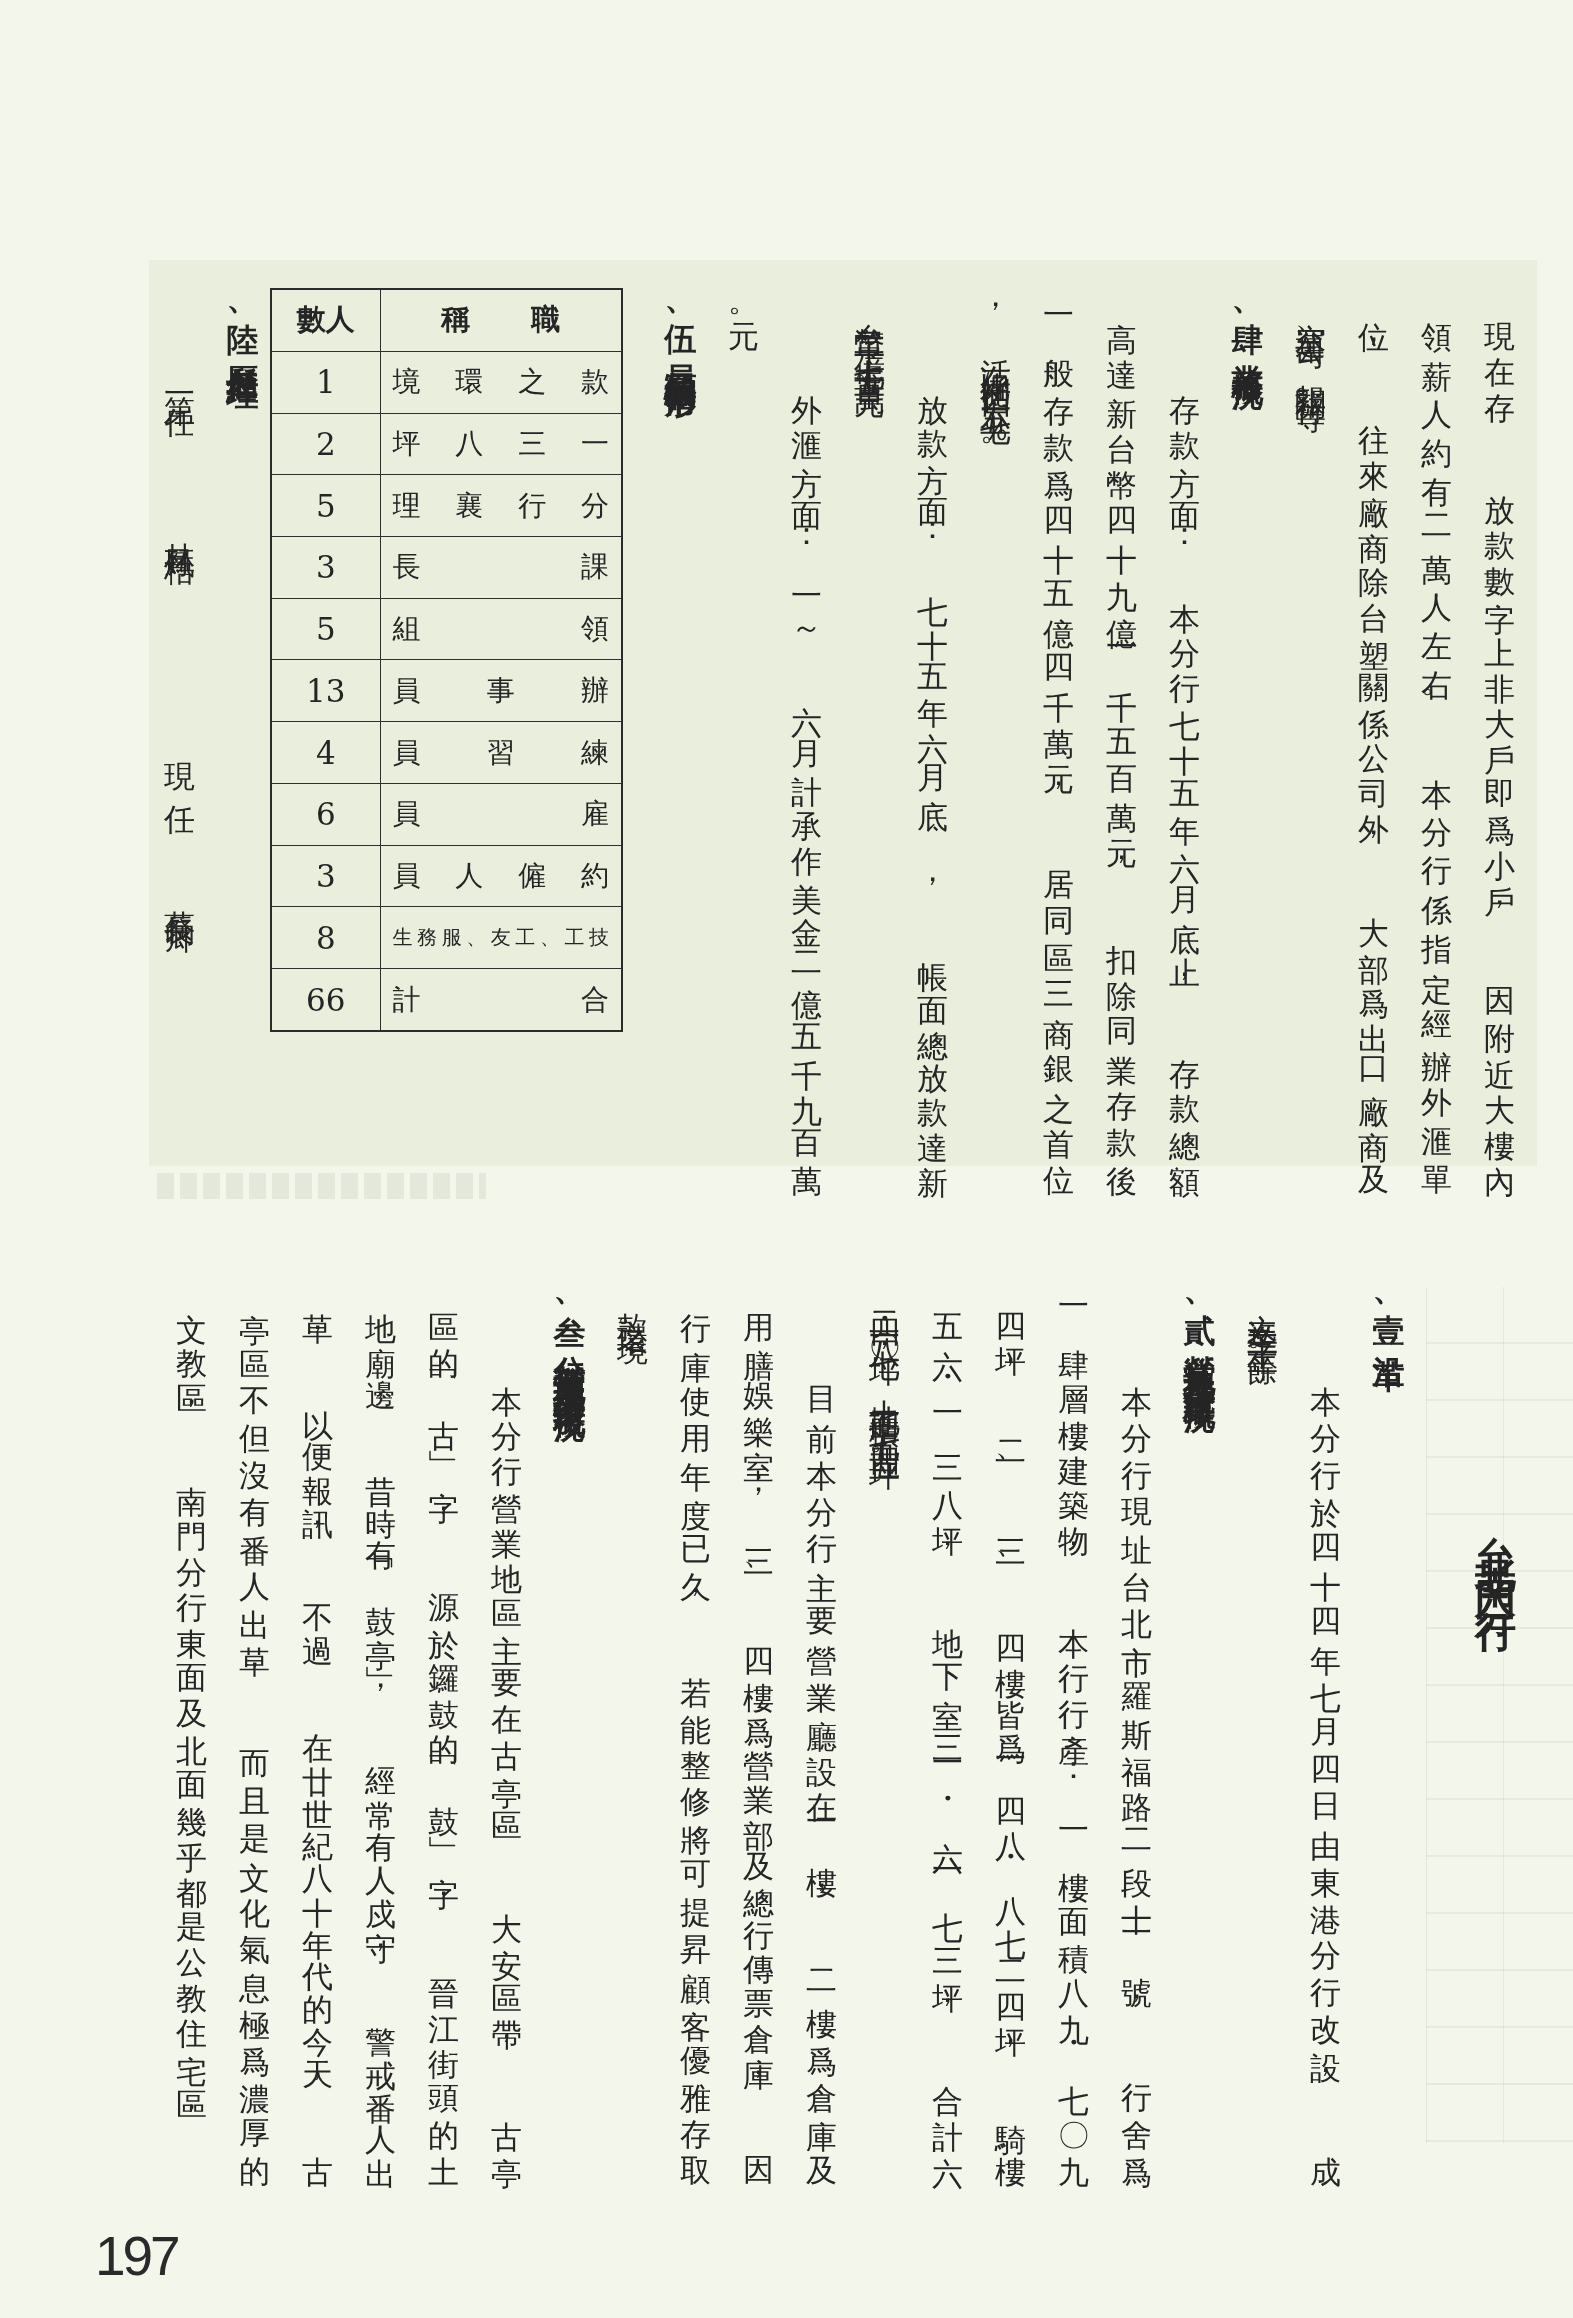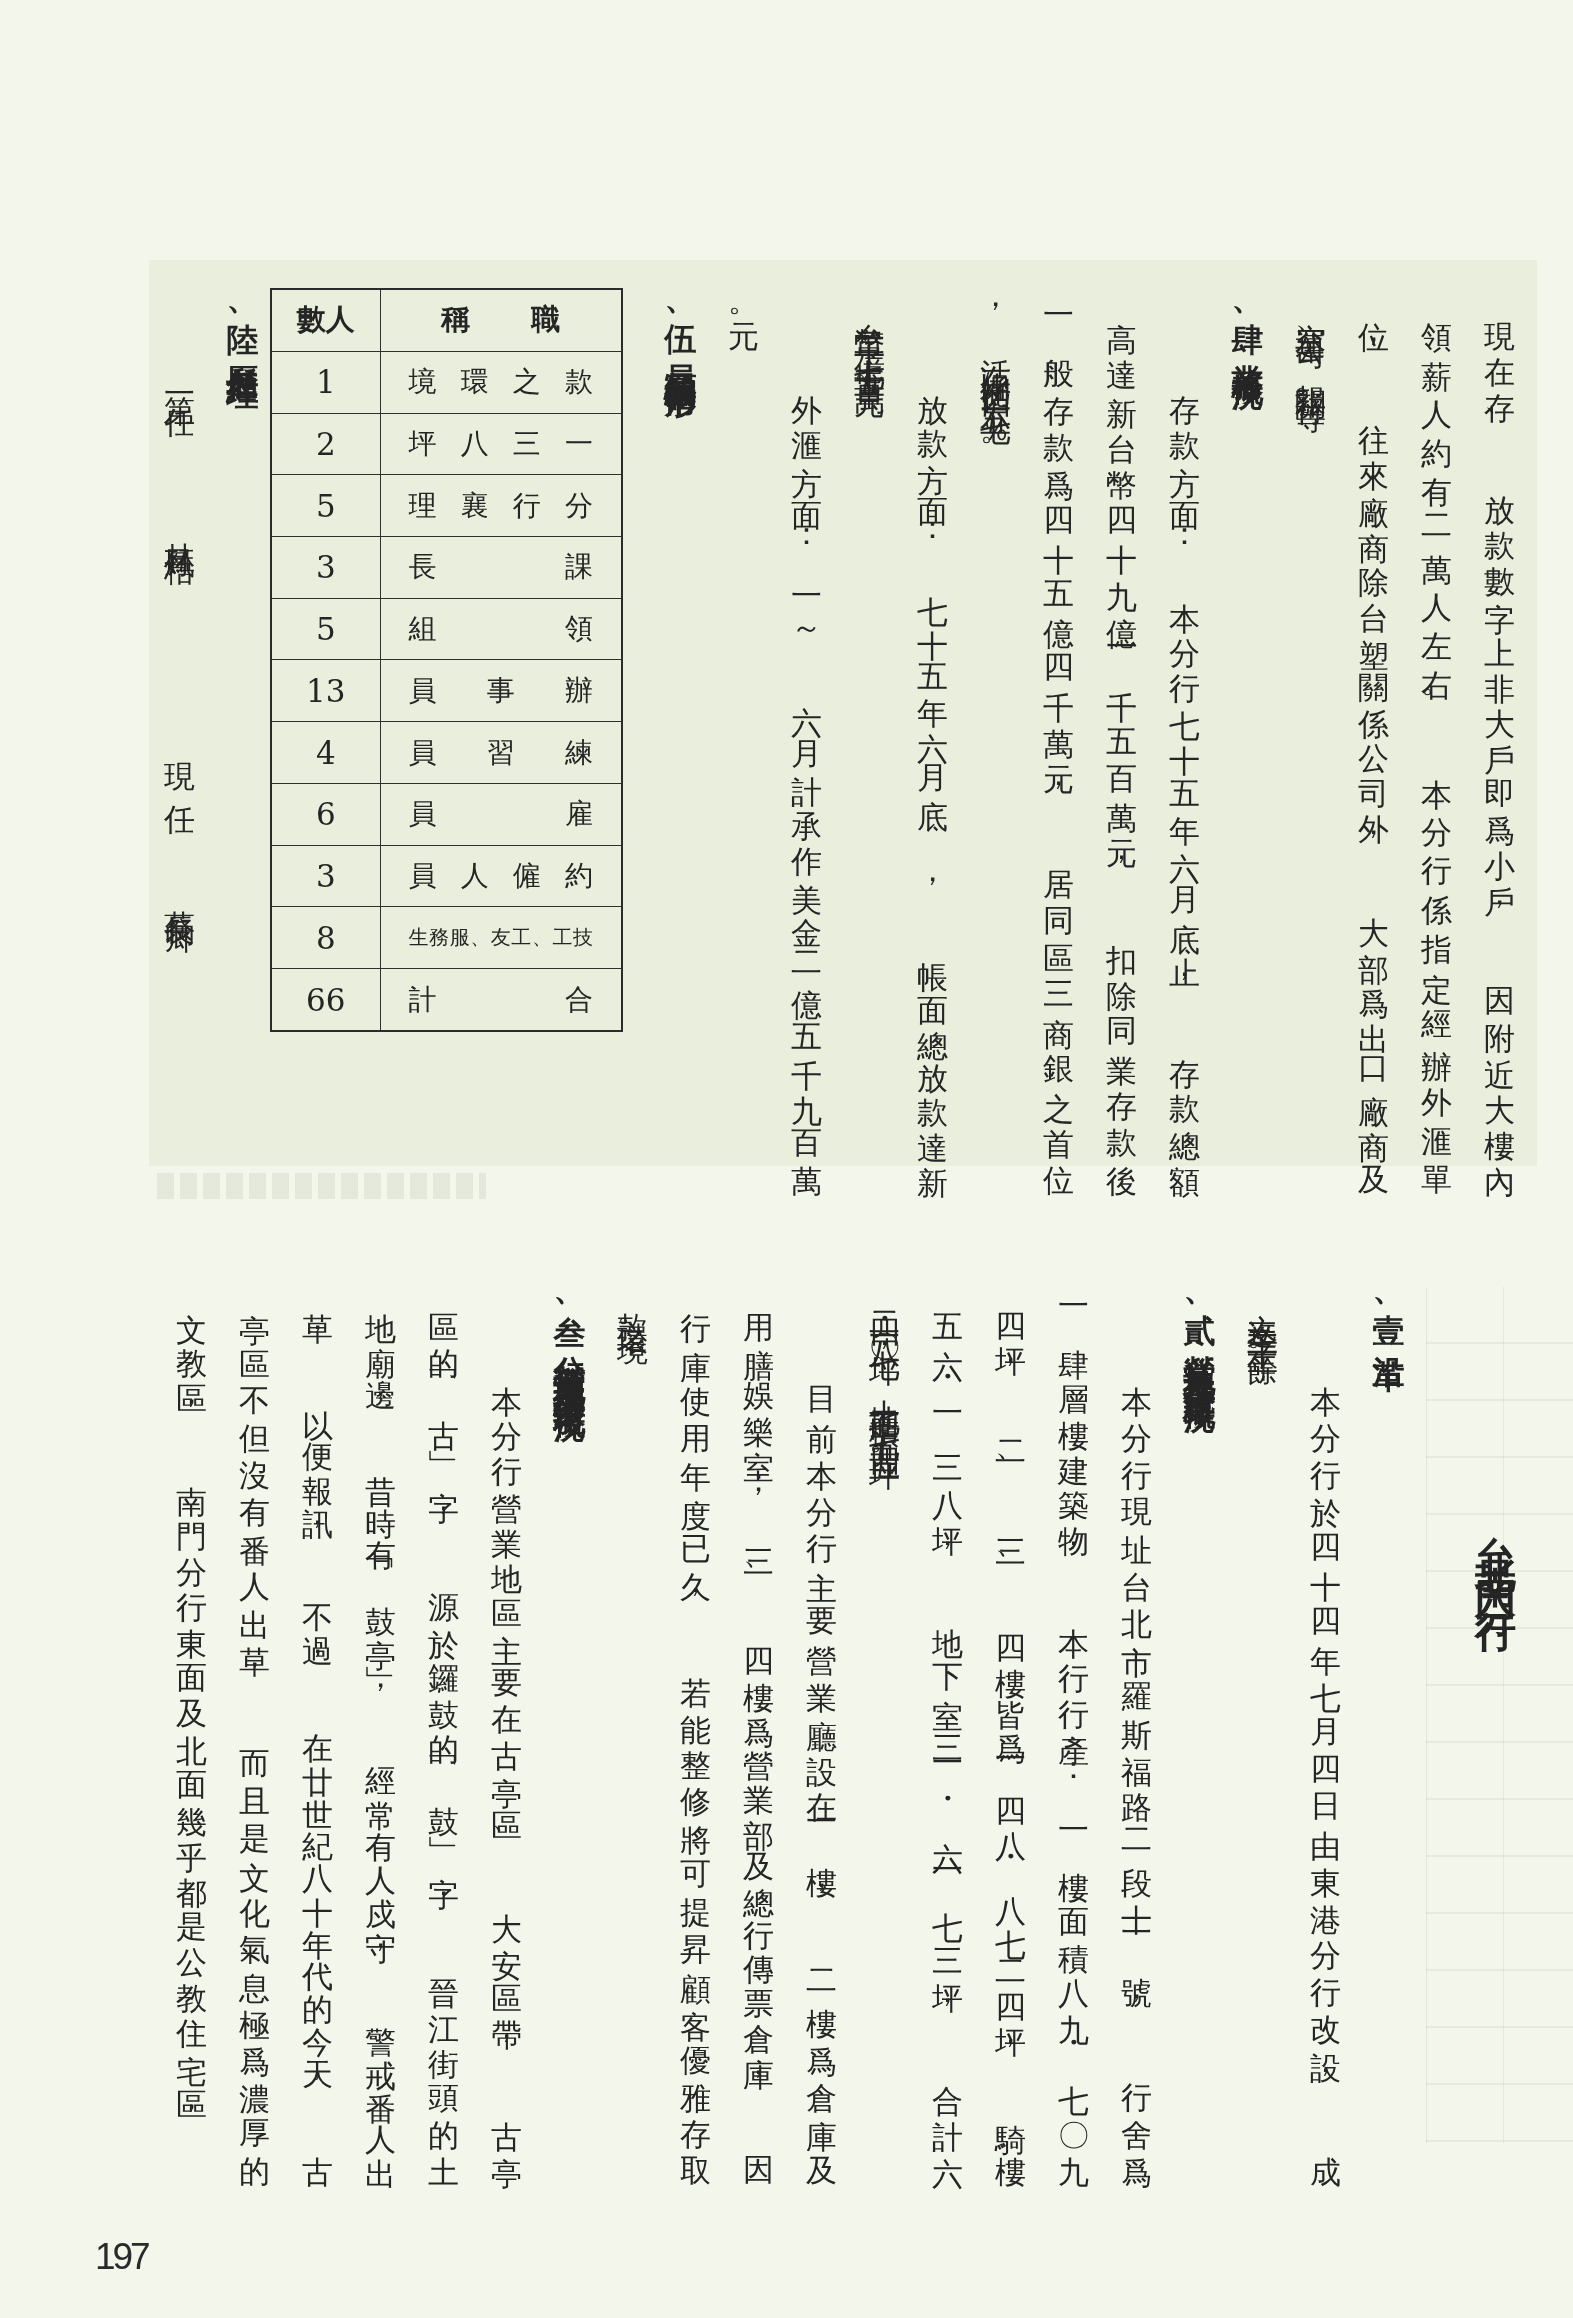--- a/index.html
+++ b/index.html
@@ -20,29 +20,29 @@
 .hd{font-weight:bold;font-size:32px;letter-spacing:4.6px;}
 .tight{letter-spacing:4.6px;}
 .seg{position:absolute;left:0;width:63px;line-height:63px;display:block;}
 .spread{letter-spacing:43px;}
 
 .title{position:absolute;left:1465px;top:1503px;writing-mode:vertical-rl;white-space:nowrap;font-size:41px;font-weight:bold;letter-spacing:15.3px;line-height:61px;width:61px;font-family:"DejaVu Sans",sans-serif;}
 
 .staff-table{position:absolute;left:270px;top:288px;width:353px;height:744px;border-collapse:collapse;table-layout:fixed;border:2.3px solid #2b2b2b;}
 .staff-table td{border:1.1px solid #2f2f2f;padding:0;height:57px;vertical-align:middle;}
 .cnt{text-align:center;font-family:"DejaVu Serif",serif;font-size:31px;}
-.ttl{padding:0 28px !important;font-family:"DejaVu Serif",serif;font-size:28px;}
+.ttl{padding:0 12px !important;font-family:"DejaVu Serif",serif;font-size:28px;}
 .rtl{direction:rtl;unicode-bidi:bidi-override;white-space:nowrap;}
 .jst{text-align:justify;text-align-last:justify;}
 .th{font-weight:bold;font-family:"DejaVu Sans",sans-serif;font-size:29px;}
 .th-count{text-align:center;}
 .th-title-inner{width:119px;margin:0 auto;}
 .small{font-size:20px;}
 
-.pgno{position:absolute;left:95px;top:2236px;font-family:"Liberation Sans",sans-serif;font-size:37px;line-height:41px;letter-spacing:-3.1px;color:#2a2a2a;}
+.pgno{position:absolute;left:95px;top:2236px;font-family:"Liberation Sans",sans-serif;font-size:55px;line-height:41px;letter-spacing:-3.1px;color:#2a2a2a;}
 </style>
 </head>
 <body>
 
 <div class="page">
 
   <div class="panel"></div>
   <div class="ghost-band"></div>
   <div class="ghost-table">
     <div class="ghost-table-inner"></div>

